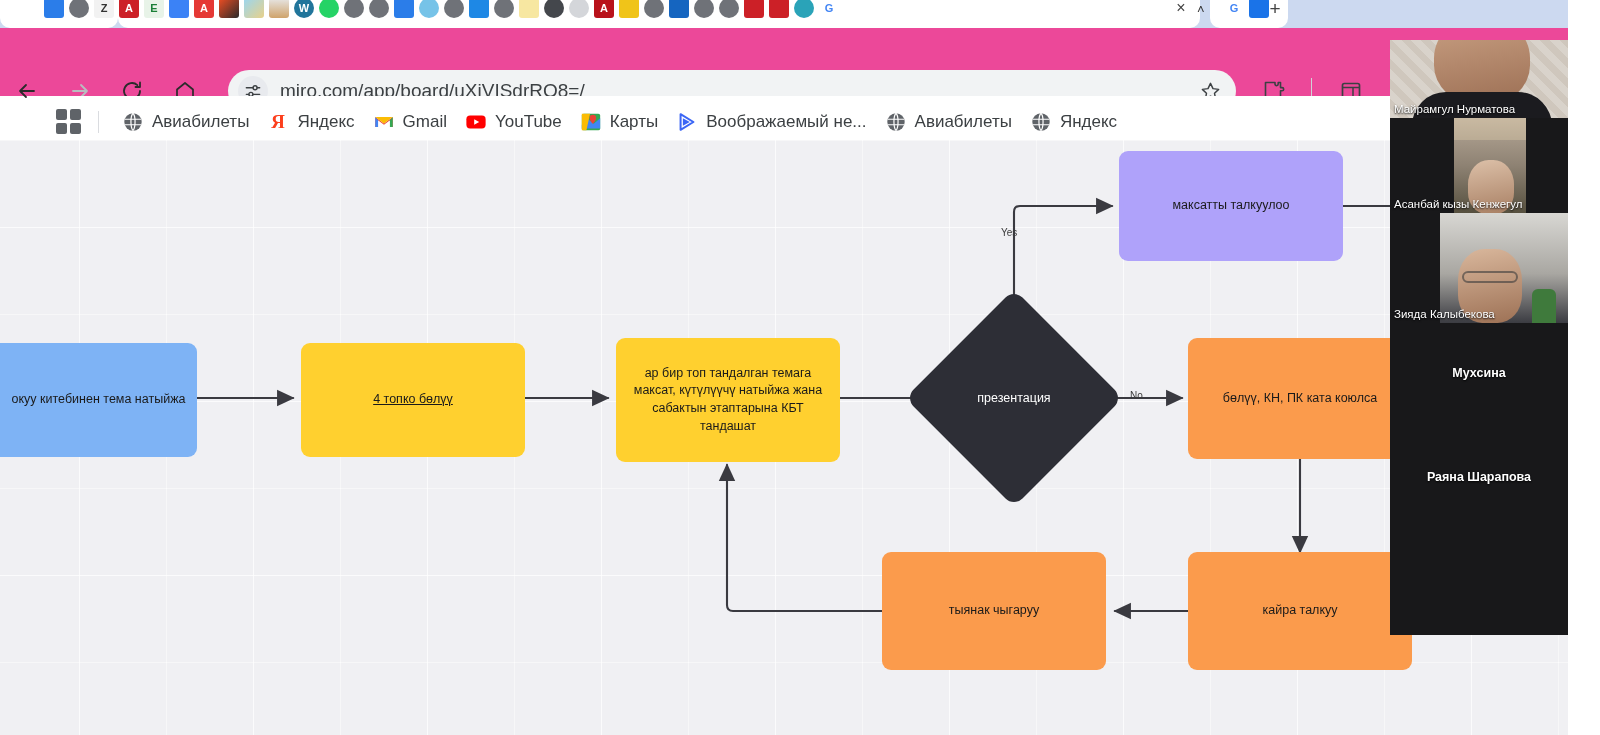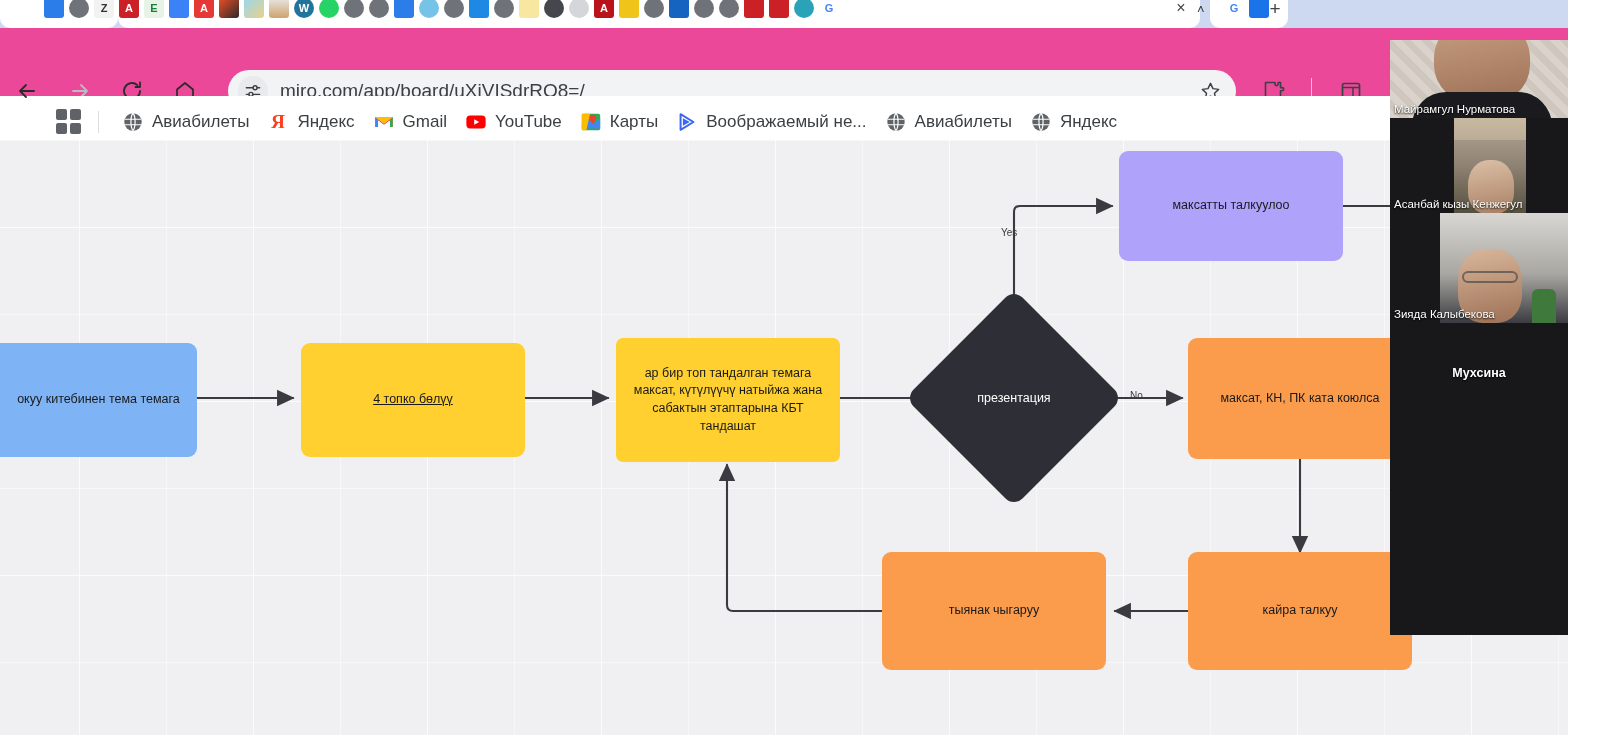--- a/index.html
+++ b/index.html
@@ -389,42 +389,42 @@
 
         <path d="M1300,319 L1300,412" marker-end="url(#ah)"></path>
 
         <path d="M1188,471 L1115,471" marker-end="url(#ah)"></path>
 
         <path d="M882,471 L733,471 Q727,471 727,465 L727,325" marker-end="url(#ah)"></path>
       </g>
     </svg>
 
     <div class="node" style="left:0px;top:203px;width:197px;height:114px;background:#7EB3F5;border-radius:0 9px 9px 0;">
-      <span>окуу китебинен тема темага</span>
+      <span>окуу китебинен тема натыйжа</span>
     </div>
 
     <div class="node" style="left:301px;top:203px;width:224px;height:114px;background:#FFD02F;text-decoration:underline;">
       <span>4 топко бөлүү</span>
     </div>
 
-    <div class="node" style="left:616px;top:198px;width:224px;height:124px;background:#FFD02F;border-radius:7px;">
+    <div class="node" style="left:616px;top:198px;width:224px;height:124px;background:#FFD02F;">
       <span>ар бир топ тандалган темага максат, күтүлүүчү натыйжа жана сабактын этаптарына КБТ тандашат</span>
     </div>
 
     <div class="diamond" style="left:937px;top:181px;width:154px;height:154px;">
       <div class="dshape"></div>
       <span class="dlabel">презентация</span>
     </div>
 
     <div class="node" style="left:1119px;top:11px;width:224px;height:110px;background:#AFA2FA;">
       <span>максатты талкуулоо</span>
     </div>
 
     <div class="node" style="left:1188px;top:198px;width:224px;height:121px;background:#FB9B4C;">
-      <span>максат, КН, ПК ката коюлса</span>
+      <span>бөлүү, КН, ПК ката коюлса</span>
     </div>
 
     <div class="node" style="left:1188px;top:412px;width:224px;height:118px;background:#FB9B4C;">
       <span>кайра талкуу</span>
     </div>
 
     <div class="node" style="left:882px;top:412px;width:224px;height:118px;background:#FB9B4C;">
       <span>тыянак чыгаруу</span>
     </div>
 
@@ -456,17 +456,20 @@
         <div style="position:absolute;left:22px;top:58px;width:56px;height:12px;border:2px solid rgba(60,60,60,.6);border-radius:6px;"></div>
         <div style="position:absolute;left:92px;top:76px;width:24px;height:34px;background:#3f7a3c;border-radius:6px 6px 0 0;"></div>
       </div>
       <span class="vname">Зияда Калыбекова</span>
     </div>
 
     <div class="vtile" style="left:0;top:283px;height:104px;">
       <span class="vname center" style="top:43px;">Мухсина</span>
     </div>
 
+    <div class="vtile" style="left:0;top:387px;height:104px;">
+      <span class="vname center" style="top:43px;">Раяна Шарапова</span>
+    </div>
 
   </div>
 
   <div class="vpanel-right-edge"></div>
 </div>
 
 </body></html>

